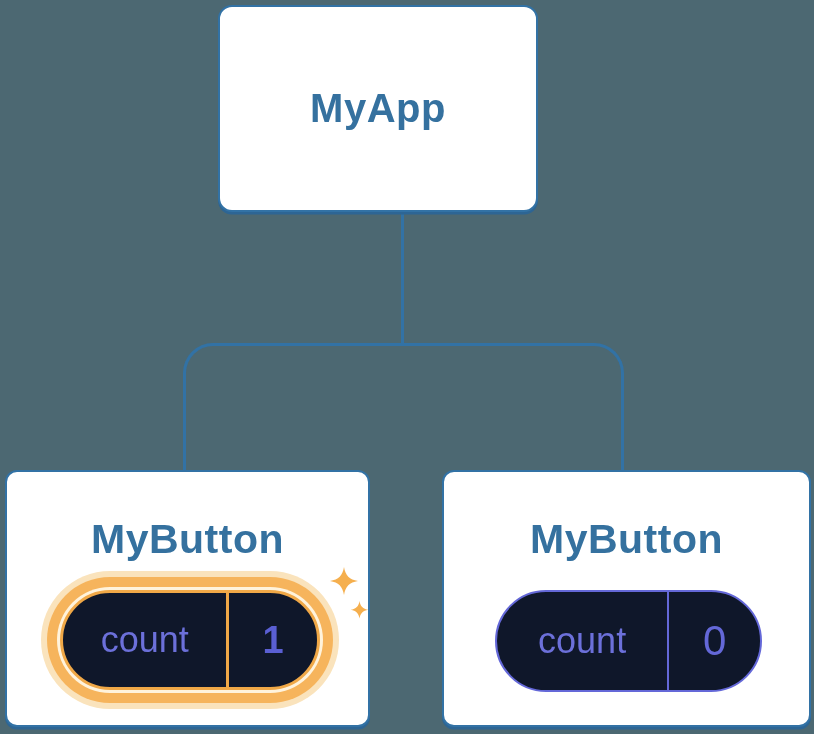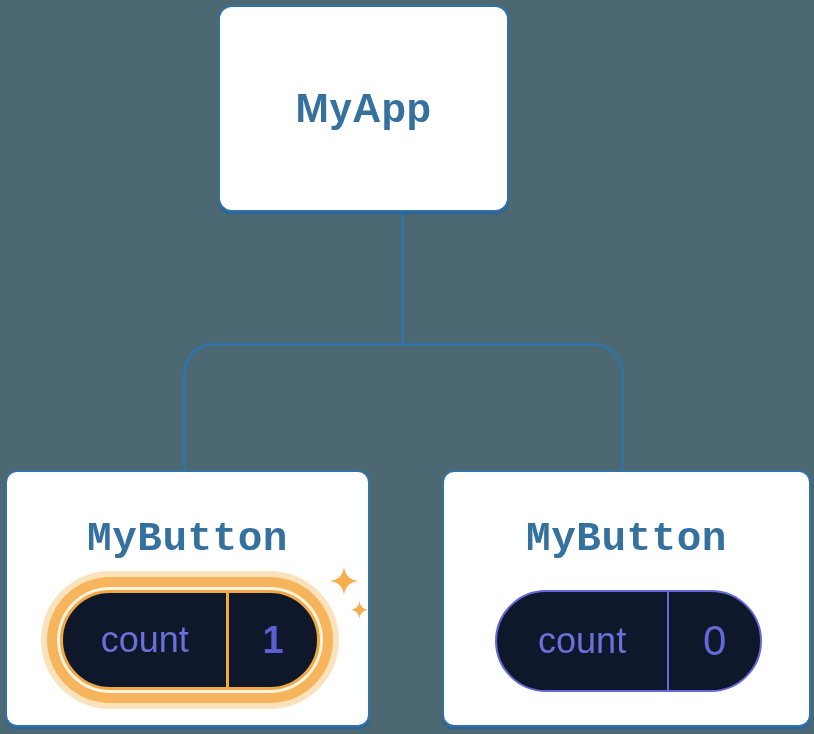--- a/index.html
+++ b/index.html
@@ -44,21 +44,21 @@
   }
   
   .node{
     position:absolute;
     background:#ffffff;
     border:2.5px solid var(--node-border);
     box-shadow:0 2.5px 0 var(--node-shadow);
   }
   .node-root{
     left:218px;top:5px;
-    width:291px;height:207px;
+    width:320px;height:207px;
     border-radius:14px;
     display:flex;align-items:center;justify-content:center;
   }
   .node-root .node-label{
     font-size:40px;font-weight:700;
     color:var(--node-text);
     letter-spacing:0.5px;
   }
   .node-child{
     top:470px;
@@ -67,21 +67,20 @@
   }
   .node-child-left{left:5px;}
   .node-child-right{left:442px;width:369px;}
   .node-child .node-label{
     position:absolute;
     left:0;right:0;top:44px;
     text-align:center;
     font-size:41px;font-weight:700;
     color:var(--node-text);
     letter-spacing:0.5px;
-    font-family:Liberation Mono, monospace;
   }
   
   .pill{
     position:absolute;
     display:flex;align-items:stretch;
     background:#0f172a;
   }
   .pill .cell{
     display:flex;align-items:center;justify-content:center;
   }

